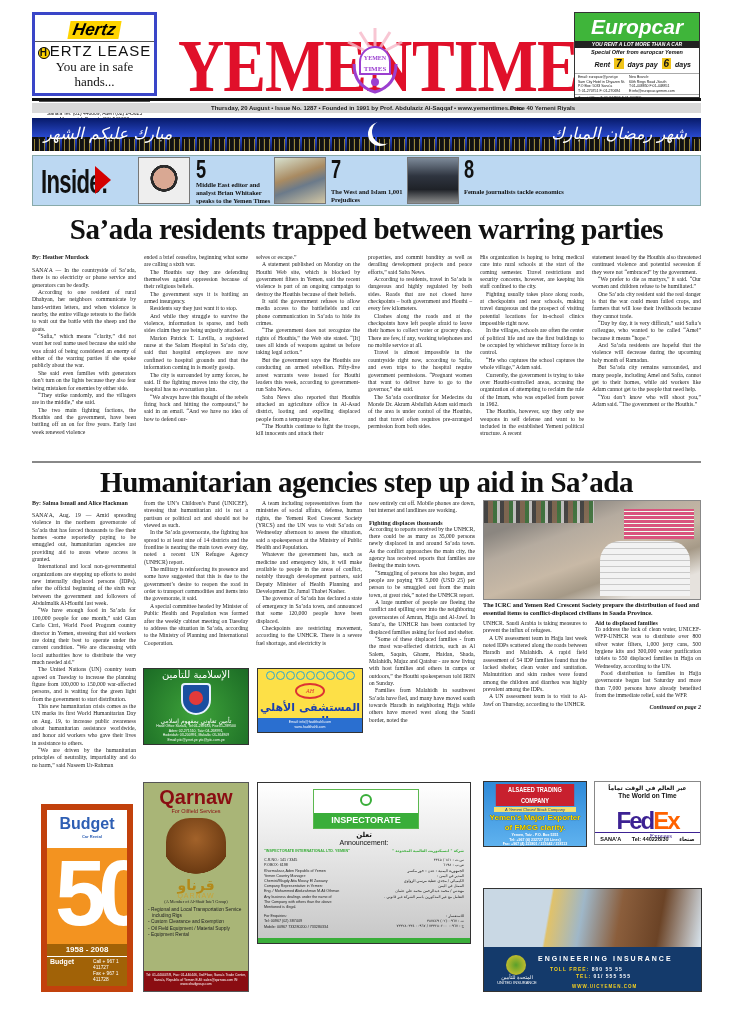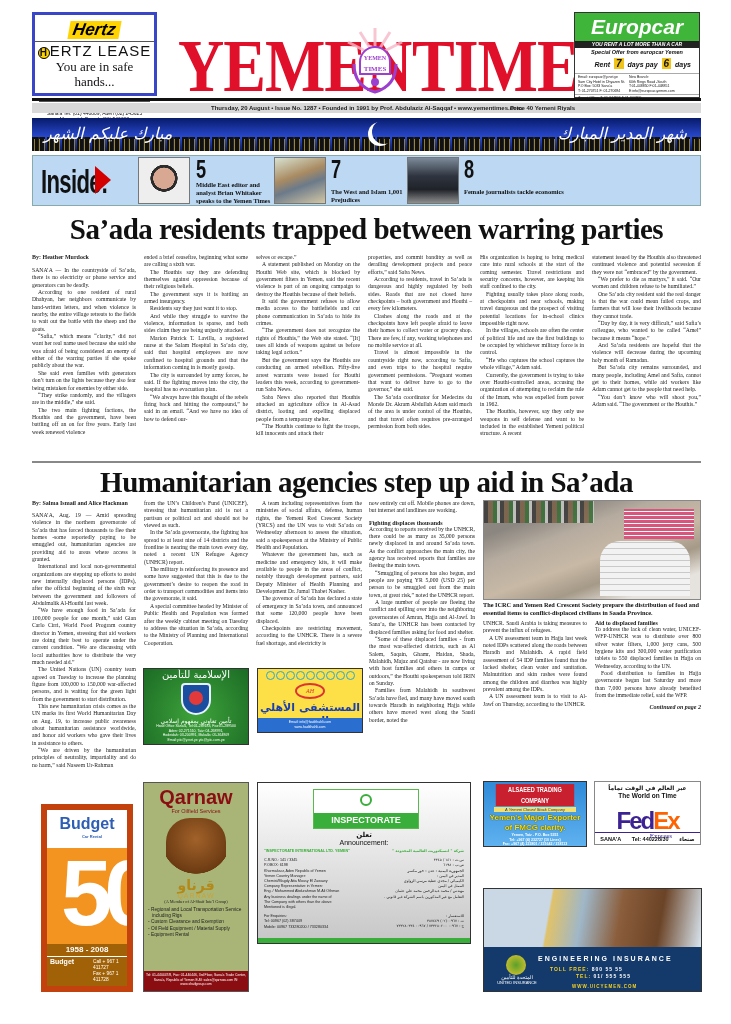--- a/index.html
+++ b/index.html
@@ -64,21 +64,21 @@
 .ahli .icons{display:flex;justify-content:center;gap:1px;margin-top:2px}
 .ahli .icons i{width:9px;height:9px;border-radius:50%;border:1px solid #2aa9d6;display:block}
 .ahli .logo{width:30px;height:16px;border:2px solid #d33;border-radius:50%;margin:3px auto 0;font:italic 6px "Liberation Serif",serif;color:#d33;line-height:12px}
 .ahli .ar{font:bold 11px "DejaVu Sans",sans-serif;color:#1a3fb0;margin-top:2px}
 .ahli .en{font:7px "Liberation Sans",sans-serif;color:#d22;margin-top:1px}
 .ahli .foot{position:absolute;bottom:0;left:0;right:0;height:14px;background:#2a6fd0;color:#fff;font:3.5px "Liberation Sans",sans-serif;line-height:4.5px}
 .budget{left:41px;top:804px;width:92px;height:188px;background:#f39320;border:6px solid #c2410c}
 .budget .top{background:#fff;height:38px;text-align:center}
 .budget .top .b{font:bold 16px "Liberation Sans",sans-serif;color:#2e5fb4;line-height:20px;padding-top:4px}
 .budget .top .c{font:bold 4px "Liberation Sans",sans-serif;color:#2e5fb4;text-align:right;padding-right:25px}
-.budget .fifty{font:bold 92px "Liberation Sans",sans-serif;color:#fff;line-height:90px;padding-left:14px;letter-spacing:-8px;height:108px;overflow:hidden}
+.budget .fifty{font:bold 92px "Liberation Sans",sans-serif;color:#fff;line-height:90px;padding-left:8px;letter-spacing:-8px;height:108px;overflow:hidden}
 .budget .blue{position:absolute;left:0;right:0;bottom:0;height:42px;background:#a16207;color:#fff;font:bold 7px "Liberation Sans",sans-serif}
 .budget .years{text-align:center;font:bold 8px "Liberation Sans",sans-serif;line-height:12px;border-bottom:1px solid #fff}
 .budget .call{font:4.8px "Liberation Sans",sans-serif;line-height:6px;padding-left:46px;margin-top:2px}
 .budget .hot{font:5px "Liberation Sans",sans-serif;padding-left:2px;margin-top:4px}
 .budget .hot b{font-size:9px}
 .qarnaw{left:143px;top:782px;width:106px;height:210px;background:#a9b577;border:1px solid #555}
 .qarnaw .t{font:bold 20px "Liberation Sans",sans-serif;color:#8a0d12;text-align:center;line-height:22px;margin-top:3px}
 .qarnaw .s{font:5.5px "Liberation Sans",sans-serif;color:#8a0d12;text-align:center}
 .qarnaw .ibex{width:60px;height:60px;margin:4px auto 0;border-radius:40% 40% 10% 10%;background:radial-gradient(circle at 50% 35%,#a2622a,#6b3a12 70%,transparent 71%)}
 .qarnaw .ar{font:bold 14px "DejaVu Sans",sans-serif;color:#b38a1a;text-align:center;line-height:14px}
@@ -181,21 +181,21 @@
 <div class="abs rule1"></div>
 <div class="abs dateline">
   <span>Thursday, 20 August  •  Issue No. 1287 • Founded in 1991 by Prof. Abdulaziz Al-Saqqaf • www.yementimes.com</span>
   <span class="price">Price 40  Yemeni Riyals</span>
 </div>
 
 <div class="abs ramadan">
   <div class="city"></div>
   <div class="moon"></div>
   <div class="cal" style="left:12px">مبارك عليكم الشهر</div>
-  <div class="cal" style="right:14px">شهر المدير المبارك</div>
+  <div class="cal" style="right:14px">شهر رمضان المبارك</div>
 </div>
 
 <div class="abs inside">
   <div class="lbl">Inside:</div>
   <div class="tri"></div>
 
   <div class="pic" style="left:105px;background:radial-gradient(ellipse at 50% 45%,#d9a893 0 30%,#2b2b2b 31% 38%,#eee 39%)"></div>
   <div class="num" style="left:163px">5</div>
   <div class="txt" style="left:163px;top:25px;width:85px">Middle East editor and analyst Brian Whitaker speaks to the Yemen Times</div>
 

